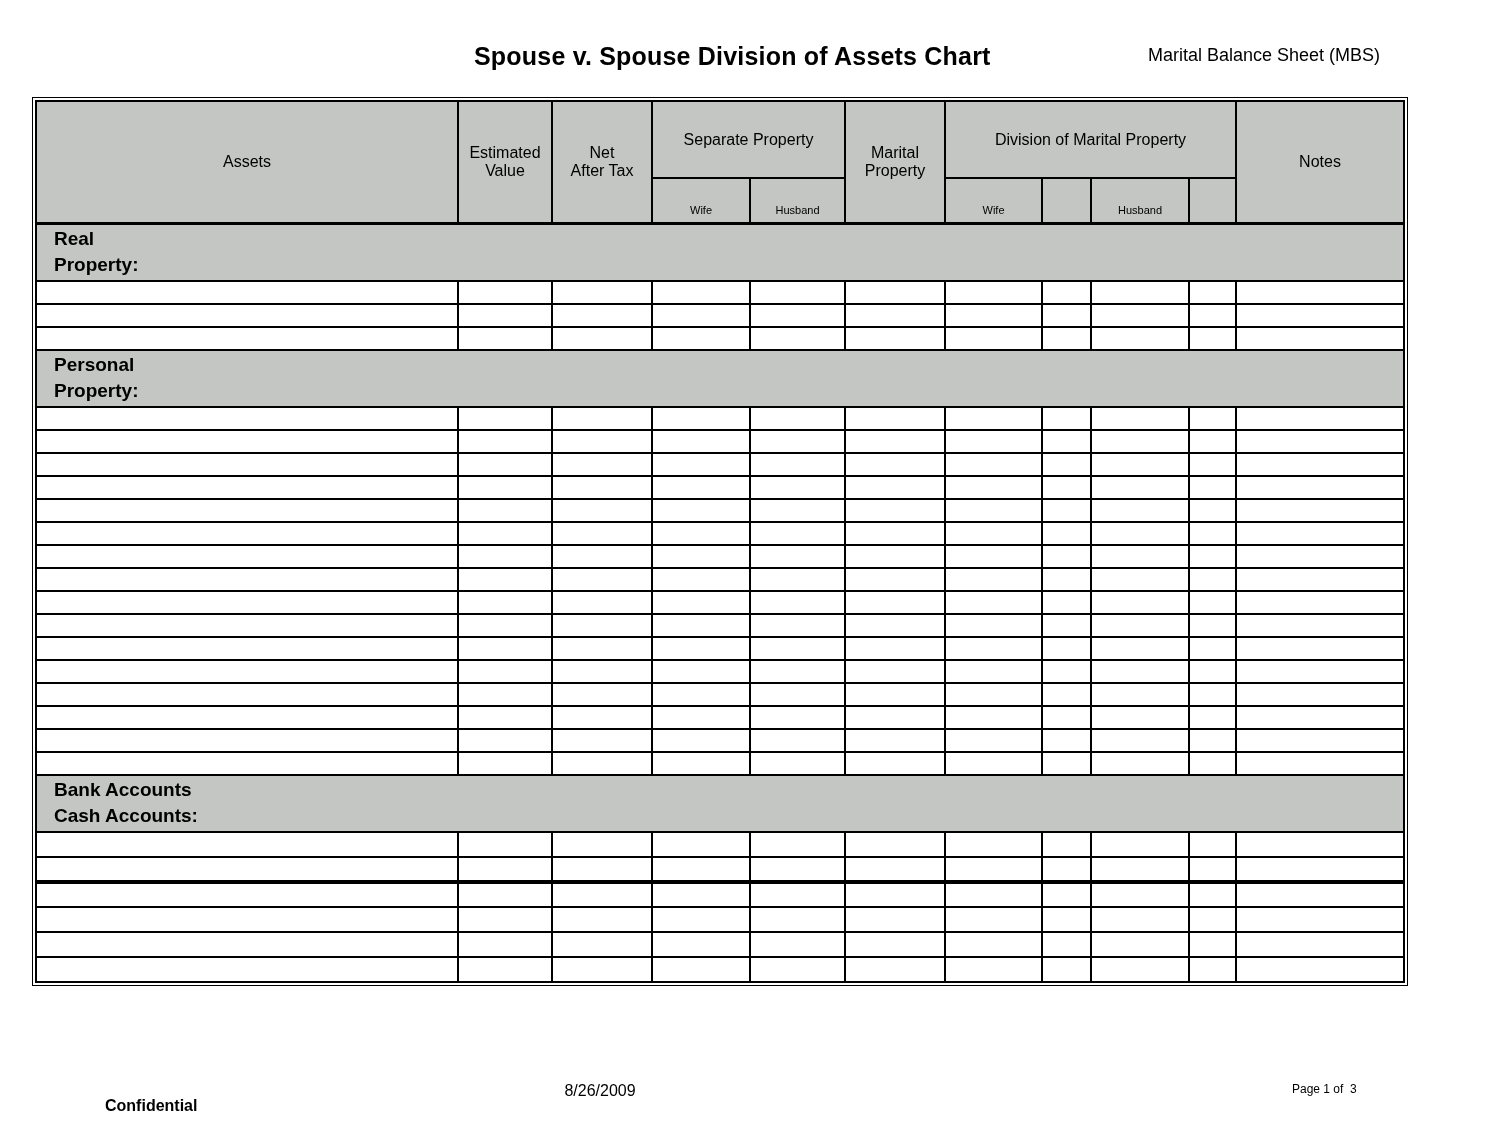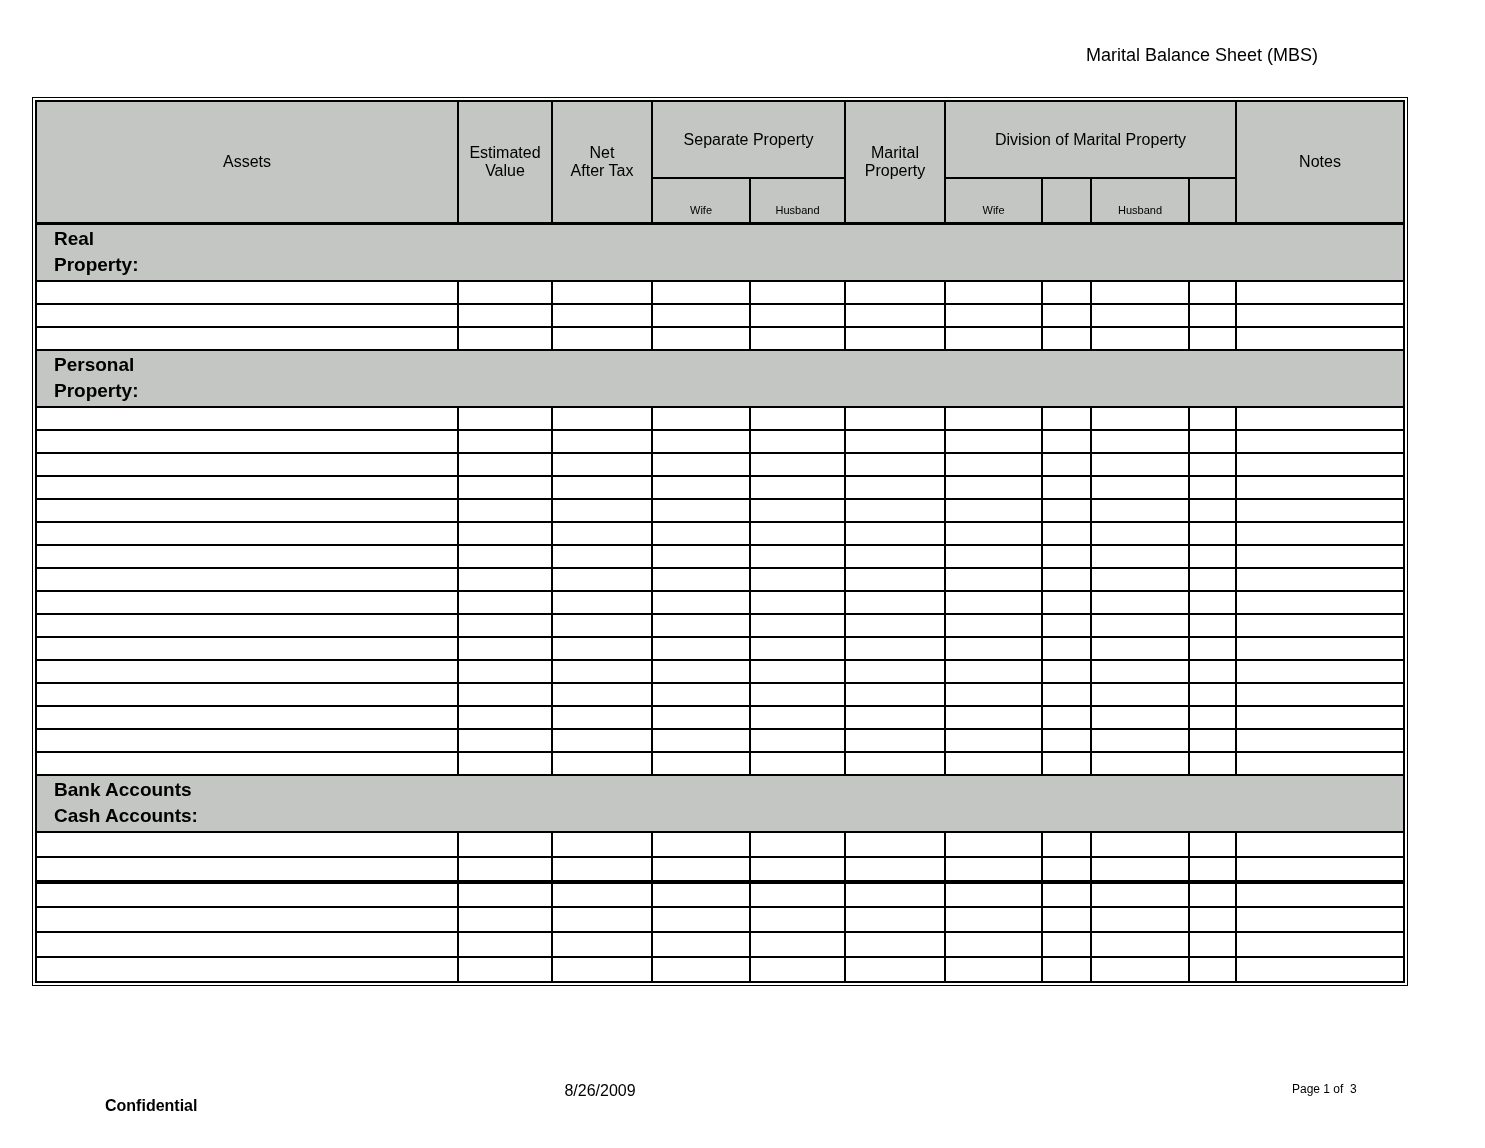--- a/index.html
+++ b/index.html
@@ -21,21 +21,21 @@
   .doc-title {
     position: absolute;
     left: 474px; top: 42px;
     font-size: 25px;
     font-weight: bold;
     letter-spacing: 0.2px;
     white-space: nowrap;
   }
   .doc-subtitle {
     position: absolute;
-    left: 1086px; top: 45px;
+    left: 1148px; top: 45px;
     font-size: 18px;
     white-space: nowrap;
   }
 
   
   .table-frame {
     position: absolute;
     left: 32px; top: 97px;
     border: 1px solid #000;   
     padding: 2px;             
@@ -104,20 +104,21 @@
     font-size: 12px;
     white-space: pre;
     margin-left: 12px;
   }
 </style>
 </head>
 <body>
 
 <div class="page">
 
+  <div class="doc-title">Spouse v. Spouse Division of Assets Chart</div>
   <div class="doc-subtitle">Marital Balance Sheet (MBS)</div>
 
   <div class="table-frame">
     <table class="assets" id="assets-table">
       <colgroup>
         <col style="width:422px">
         <col style="width:94px">
         <col style="width:100px">
         <col style="width:98px">
         <col style="width:95px">

